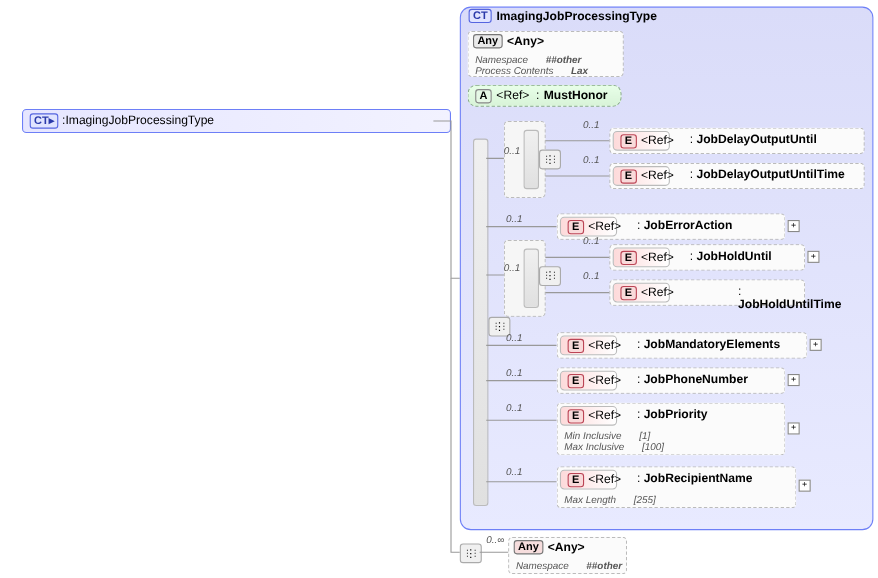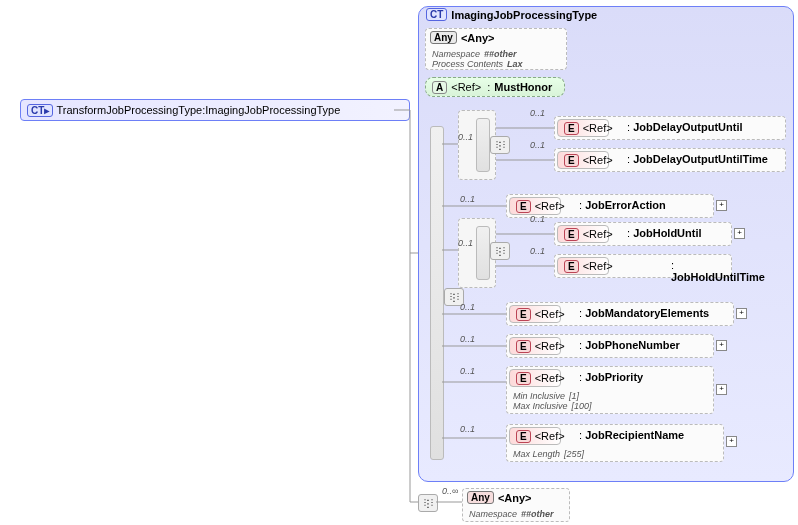--- a/index.html
+++ b/index.html
@@ -118,21 +118,21 @@
     border-radius: 4px;
     background: #fbfbfb;
     box-sizing: border-box;
   }
   .meta-row {
     position: absolute;
     font-size: 9px;
     font-style: italic;
     color: #555;
     display: flex;
-    gap: 4px;
+    gap: 16px;
   }
   .cardinality {
     position:absolute;
     font-size:9px;
     font-style:italic;
     color:#555;
     text-align:right;
   }
   svg.connectors{
     position:absolute;
@@ -148,21 +148,20 @@
     line-height:8px;
     text-align:center;
   }
 </style>
 </head>
 <body>
 
 <div class="box ct-box" style="left:4px; top:99px; width:390px; height:22px;">
   <span class="ct-chip"><span>CT</span>▸</span>
   &nbsp;
-  <span>TransformJobProcessingType</span>
   <span> : </span>
   <span>ImagingJobProcessingType</span>
 </div>
 
 <svg class="connectors" width="798" height="525">
   <path d="M394 110 L410 110 L410 253 L418 253" stroke="#999" fill="none"></path>
   <path d="M410 253 L410 502 L418 502" stroke="#999" fill="none"></path>
 </svg>
 
 <div class="ct-container" style="left:418px; top:6px; width:376px; height:476px;"></div>

